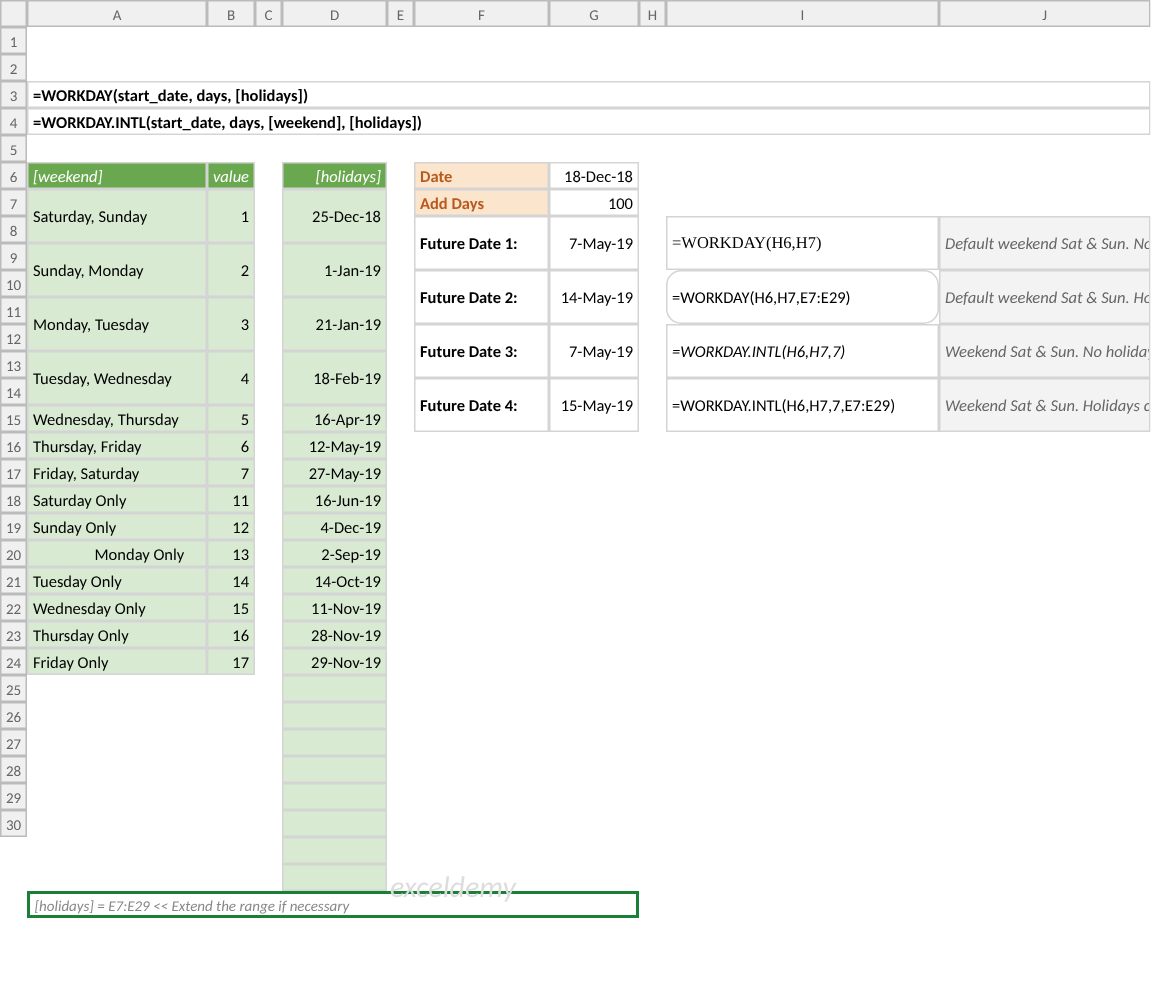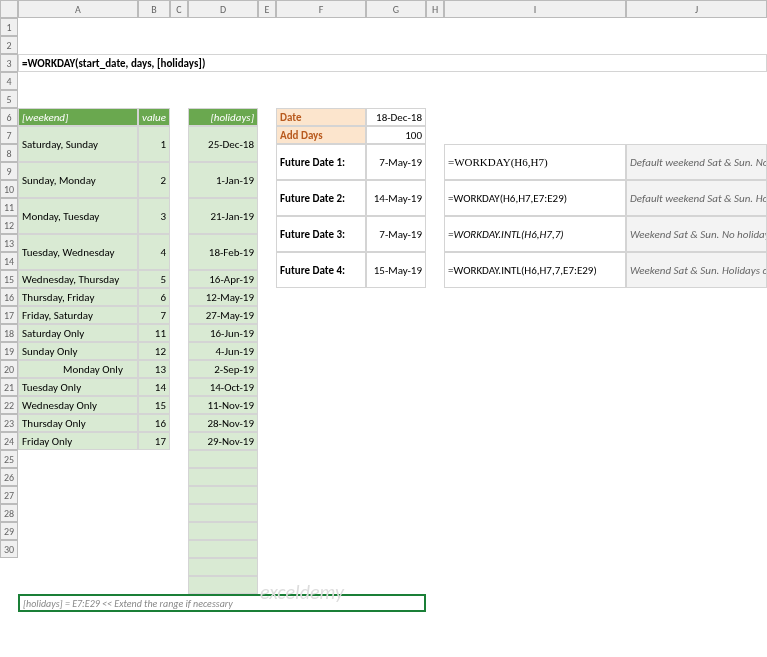--- a/index.html
+++ b/index.html
@@ -32,20 +32,21 @@
     <div class="cell hdr" style="grid-area: 1 / 7;">F</div>
     <div class="cell hdr" style="grid-area: 1 / 8;">G</div>
     <div class="cell hdr" style="grid-area: 1 / 9;">H</div>
     <div class="cell hdr" style="grid-area: 1 / 10;">I</div>
     <div class="cell hdr" style="grid-area: 1 / 11;">J</div>
     <div class="cell rowhdr" style="grid-area: 2 / 1;">1</div>
     <div class="cell rowhdr" style="grid-area: 3 / 1;">2</div>
     <div class="cell rowhdr" style="grid-area: 4 / 1;">3</div>
     <div class="cell bold" style="grid-area: 4 / 2 / span 1 / span 10;">=WORKDAY(start_date, days, [holidays])</div>
     <div class="cell rowhdr" style="grid-area: 5 / 1;">4</div>
+    <div class="cell bold" style="grid-area: 5 / 2 / span 1 / span 10;">=WORKDAY.INTL(start_date, days, [weekend], [holidays])</div>
     <div class="cell rowhdr" style="grid-area: 6 / 1;">5</div>
     <div class="cell rowhdr" style="grid-area: 7 / 1;">6</div>
     <div class="cell gh" style="grid-area: 7 / 2 / span 1 / span 1;">[weekend]</div>
     <div class="cell gh r" style="grid-area: 7 / 3 / span 1 / span 1;">value</div>
     <div class="cell gh r" style="grid-area: 7 / 5 / span 1 / span 1;">[holidays]</div>
     <div class="cell or" style="grid-area: 7 / 7 / span 1 / span 1;">Date</div>
     <div class="cell r" style="grid-area: 7 / 8 / span 1 / span 1;">18-Dec-18</div>
     <div class="cell rowhdr" style="grid-area: 8 / 1;">7</div>
     <div class="cell or" style="grid-area: 8 / 7 / span 1 / span 1;">Add Days</div>
     <div class="cell r" style="grid-area: 8 / 8 / span 1 / span 1;">100</div>
@@ -91,21 +92,21 @@
     <div class="cell gc" style="grid-area: 25 / 2 / span 1 / span 1;">Friday Only</div>
     <div class="cell gc r" style="grid-area: 25 / 3 / span 1 / span 1;">17</div>
     <div class="cell gc r" style="grid-area: 8 / 5 / span 2 / span 1;">25-Dec-18</div>
     <div class="cell gc r" style="grid-area: 10 / 5 / span 2 / span 1; padding-left: 48px;">1-Jan-19</div>
     <div class="cell gc r" style="grid-area: 12 / 5 / span 2 / span 1;">21-Jan-19</div>
     <div class="cell gc r" style="grid-area: 14 / 5 / span 2 / span 1;">18-Feb-19</div>
     <div class="cell gc r" style="grid-area: 16 / 5 / span 1 / span 1;">16-Apr-19</div>
     <div class="cell gc r" style="grid-area: 17 / 5 / span 1 / span 1;">12-May-19</div>
     <div class="cell gc r" style="grid-area: 18 / 5 / span 1 / span 1;">27-May-19</div>
     <div class="cell gc r" style="grid-area: 19 / 5 / span 1 / span 1;">16-Jun-19</div>
-    <div class="cell gc r" style="grid-area: 20 / 5 / span 1 / span 1;">4-Jun-19</div>
+    <div class="cell gc r" style="grid-area: 20 / 5 / span 1 / span 1;">4-Dec-19</div>
     <div class="cell gc r" style="grid-area: 21 / 5 / span 1 / span 1;">2-Sep-19</div>
     <div class="cell gc r" style="grid-area: 22 / 5 / span 1 / span 1;">14-Oct-19</div>
     <div class="cell gc r" style="grid-area: 23 / 5 / span 1 / span 1;">11-Nov-19</div>
     <div class="cell gc r" style="grid-area: 24 / 5 / span 1 / span 1; padding-left: 21px;">28-Nov-19</div>
     <div class="cell gc r" style="grid-area: 25 / 5 / span 1 / span 1;">29-Nov-19</div>
     <div class="cell rowhdr" style="grid-area: 22 / 1;">21</div>
     <div class="cell gc r" style="grid-area: 26 / 5 / span 1 / span 1;">25-Dec-19</div>
     <div class="cell rowhdr" style="grid-area: 23 / 1;">22</div>
     <div class="cell gc" style="grid-area: 26 / 5;"></div>
     <div class="cell rowhdr" style="grid-area: 24 / 1;">23</div>
@@ -121,21 +122,21 @@
     <div class="cell rowhdr" style="grid-area: 29 / 1;">28</div>
     <div class="cell gc" style="grid-area: 32 / 5;"></div>
     <div class="cell rowhdr" style="grid-area: 30 / 1;">29</div>
     <div class="cell gc" style="grid-area: 33 / 5;"></div>
     <div class="cell bold" style="grid-area: 9 / 7 / span 2 / span 1;">Future Date 1:</div>
     <div class="cell r" style="grid-area: 9 / 8 / span 2 / span 1;">7-May-19</div>
     <div class="cell " style="grid-area: 9 / 10 / span 2 / span 1; font-family: Liberation Serif, serif;">=WORKDAY(H6,H7)</div>
     <div class="cell gray" style="grid-area: 9 / 11 / span 2 / span 1;">Default weekend Sat &amp; Sun. No holidays considered</div>
     <div class="cell bold" style="grid-area: 11 / 7 / span 2 / span 1;">Future Date 2:</div>
     <div class="cell r" style="grid-area: 11 / 8 / span 2 / span 1;">14-May-19</div>
-    <div class="cell " style="grid-area: 11 / 10 / span 2 / span 1;">=WORKDAY(H6,H7,E7:E29)</div>
+    <div class="cell " style="grid-area: 11 / 10 / span 2 / span 1; border-radius: 10px;">=WORKDAY(H6,H7,E7:E29)</div>
     <div class="cell gray" style="grid-area: 11 / 11 / span 2 / span 1;">Default weekend Sat &amp; Sun. Holidays considered</div>
     <div class="cell bold" style="grid-area: 13 / 7 / span 2 / span 1;">Future Date 3:</div>
     <div class="cell r" style="grid-area: 13 / 8 / span 2 / span 1;">7-May-19</div>
     <div class="cell " style="grid-area: 13 / 10 / span 2 / span 1; font-style: italic;">=WORKDAY.INTL(H6,H7,7)</div>
     <div class="cell gray" style="grid-area: 13 / 11 / span 2 / span 1;">Weekend Sat &amp; Sun. No holidays considered</div>
     <div class="cell bold" style="grid-area: 15 / 7 / span 2 / span 1;">Future Date 4:</div>
     <div class="cell r" style="grid-area: 15 / 8 / span 2 / span 1;">15-May-19</div>
     <div class="cell " style="grid-area: 15 / 10 / span 2 / span 1;">=WORKDAY.INTL(H6,H7,7,E7:E29)</div>
     <div class="cell gray" style="grid-area: 15 / 11 / span 2 / span 1;">Weekend Sat &amp; Sun. Holidays considered</div>
     <div class="cell rowhdr" style="grid-area: 31 / 1;">30</div>

